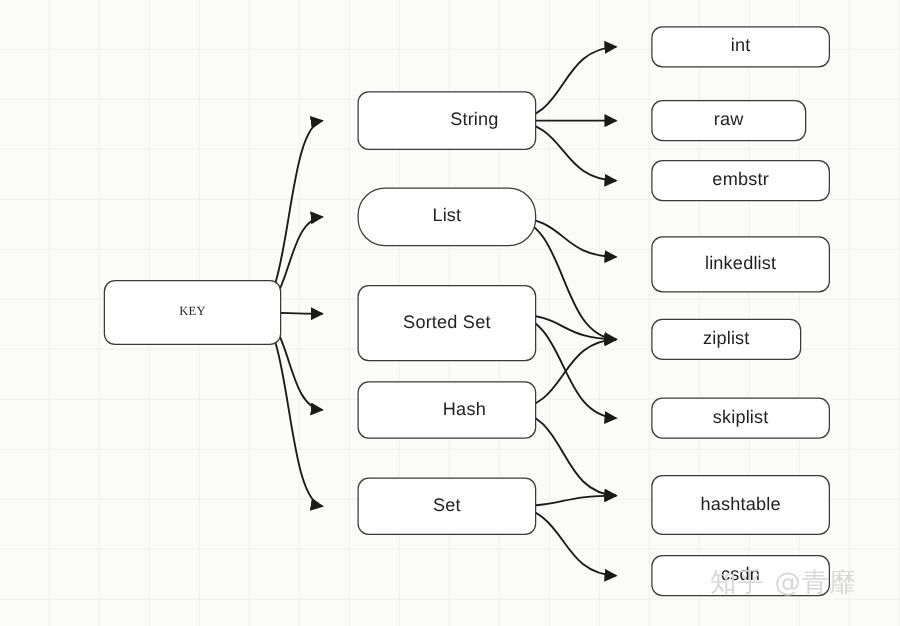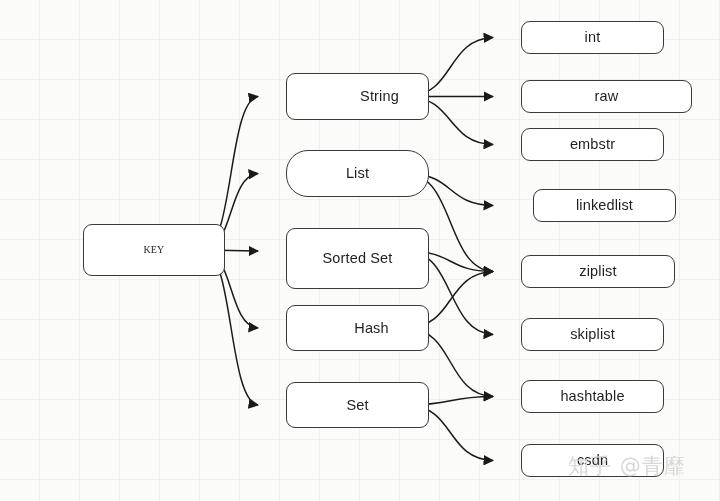--- a/index.html
+++ b/index.html
@@ -115,36 +115,36 @@
   </div>
   <div class="node" style="left: 265px; top: 305px; width: 143px; height: 46px; padding-left: 28px;">
     <span>Hash</span>
   </div>
   <div class="node" style="left: 265px; top: 382px; width: 143px; height: 46px;">
     <span>Set</span>
   </div>
   <div class="node" style="left: 500px; top: 21px; width: 143px; height: 33px;">
     <span>int</span>
   </div>
-  <div class="node" style="left: 500px; top: 80px; width: 171px; height: 33px;">
+  <div class="node" style="left: 500px; top: 80px; width: 124px; height: 33px;">
     <span>raw</span>
   </div>
   <div class="node" style="left: 500px; top: 128px; width: 143px; height: 33px;">
     <span>embstr</span>
   </div>
-  <div class="node" style="left: 512px; top: 189px; width: 143px; height: 33px;">
+  <div class="node" style="left: 500px; top: 189px; width: 143px; height: 45px;">
     <span>linkedlist</span>
   </div>
-  <div class="node" style="left: 500px; top: 255px; width: 154px; height: 33px;">
+  <div class="node" style="left: 500px; top: 255px; width: 120px; height: 33px;">
     <span>ziplist</span>
   </div>
   <div class="node" style="left: 500px; top: 318px; width: 143px; height: 33px;">
     <span>skiplist</span>
   </div>
-  <div class="node" style="left: 500px; top: 380px; width: 143px; height: 33px;">
+  <div class="node" style="left: 500px; top: 380px; width: 143px; height: 48px;">
     <span>hashtable</span>
   </div>
   <div class="node" style="left: 500px; top: 444px; width: 143px; height: 33px;">
     <span>csdn</span>
   </div>
 
   <div class="watermark wm-zhihu">知乎 @青靡</div>
 
 </div>
 

